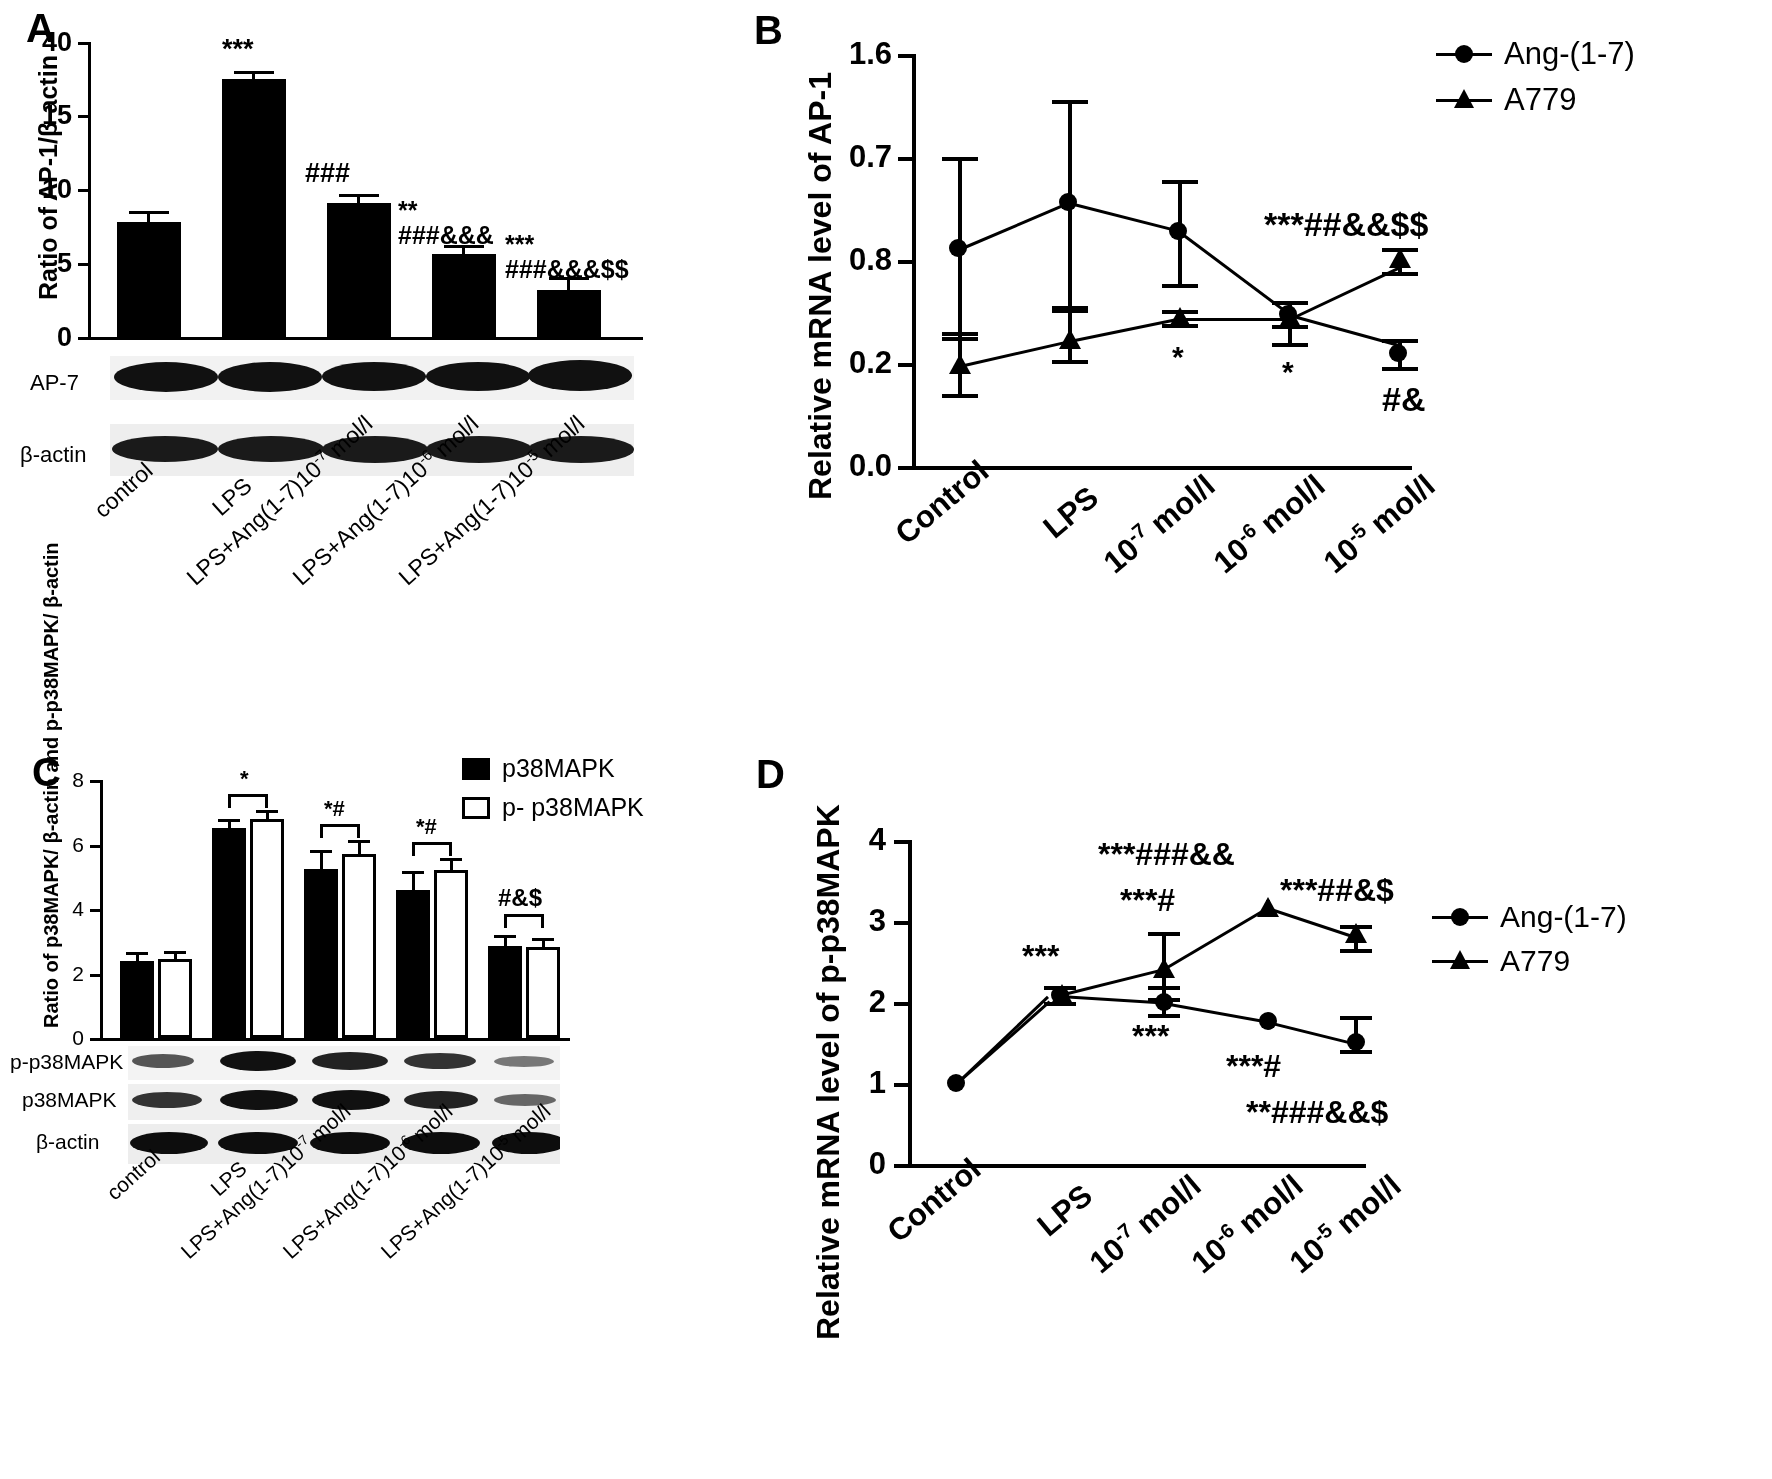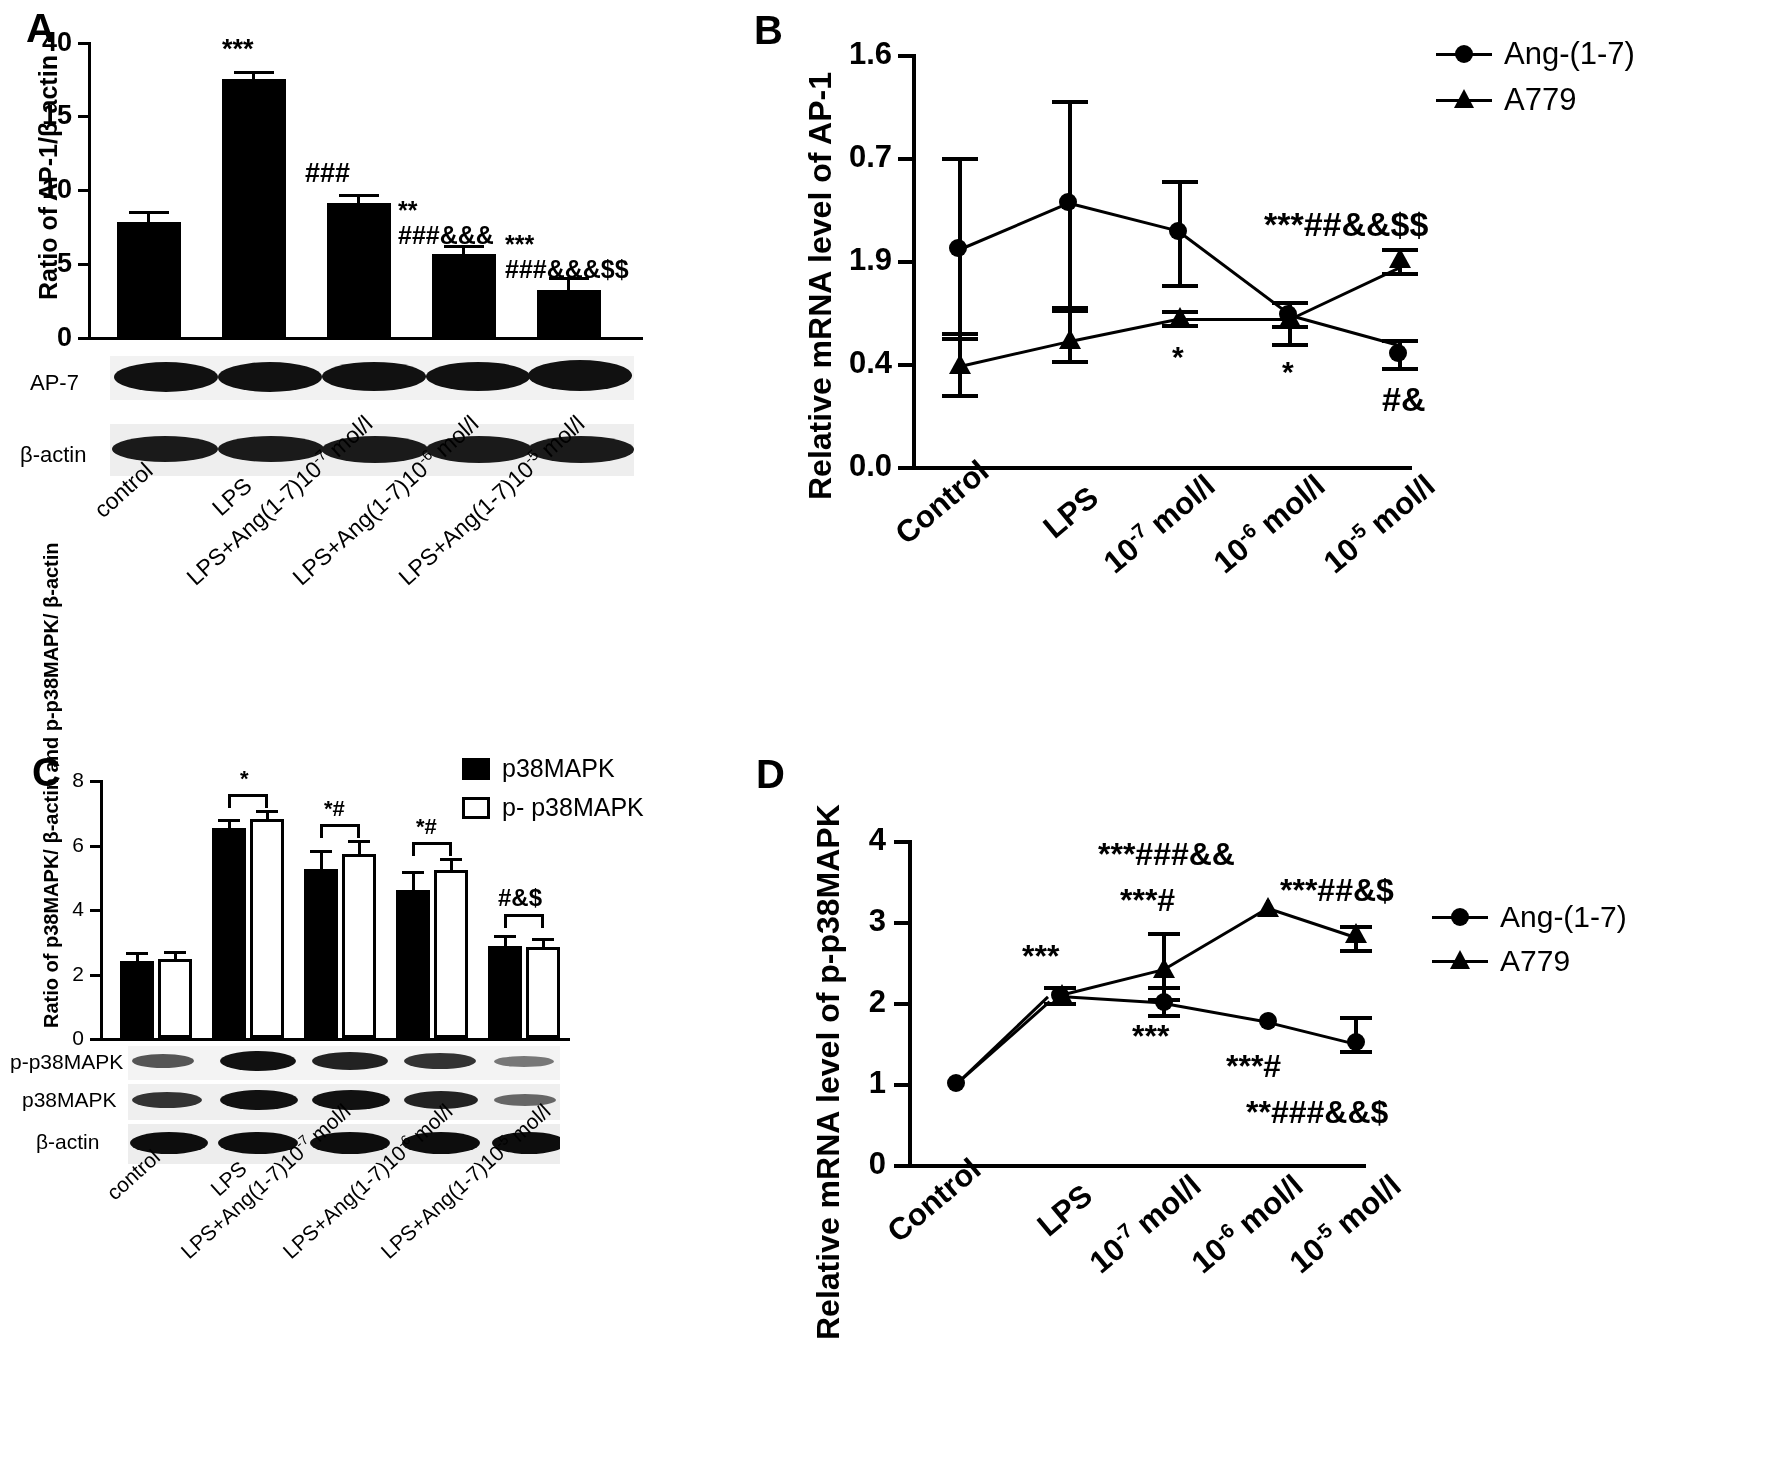--- a/index.html
+++ b/index.html
@@ -133,22 +133,22 @@
   <div class="axis-line" style="left:152px;top:54px;width:4px;height:412px;"></div>
   <div class="axis-line" style="left:152px;top:466px;width:500px;height:4px;"></div>
 
   <div class="tick" style="left:138px;top:466px;width:16px;height:4px;"></div>
   <div class="tick" style="left:138px;top:363px;width:16px;height:4px;"></div>
   <div class="tick" style="left:138px;top:260px;width:16px;height:4px;"></div>
   <div class="tick" style="left:138px;top:157px;width:16px;height:4px;"></div>
   <div class="tick" style="left:138px;top:54px;width:16px;height:4px;"></div>
 
   <div class="ylab-b" style="left:54px;top:448px;width:78px;font-size:31px;">0.0</div>
-  <div class="ylab-b" style="left:54px;top:345px;width:78px;font-size:31px;">0.4</div>
-  <div class="ylab-b" style="left:54px;top:242px;width:78px;font-size:31px;">1.9</div>
+  <div class="ylab-b" style="left:54px;top:345px;width:78px;font-size:31px;">0.2</div>
+  <div class="ylab-b" style="left:54px;top:242px;width:78px;font-size:31px;">0.8</div>
   <div class="ylab-b" style="left:54px;top:139px;width:78px;font-size:31px;">0.7</div>
   <div class="ylab-b" style="left:54px;top:36px;width:78px;font-size:31px;">1.6</div>
 
   <div class="seg" style="left:200px;top:248px;width:110.1px;transform:rotate(-23.1deg);"></div>
   <div class="seg" style="left:310px;top:202px;width:112.7px;transform:rotate(14.3deg);"></div>
   <div class="seg" style="left:420px;top:231px;width:137.6px;transform:rotate(36.8deg);"></div>
   <div class="seg" style="left:530px;top:314px;width:114.2px;transform:rotate(15.4deg);"></div>
 
   <div class="errbar" style="left:198px;top:157px;height:182px;width:4px;"></div>
   <div class="errcap" style="left:182px;top:157px;width:36px;height:4px;"></div>

